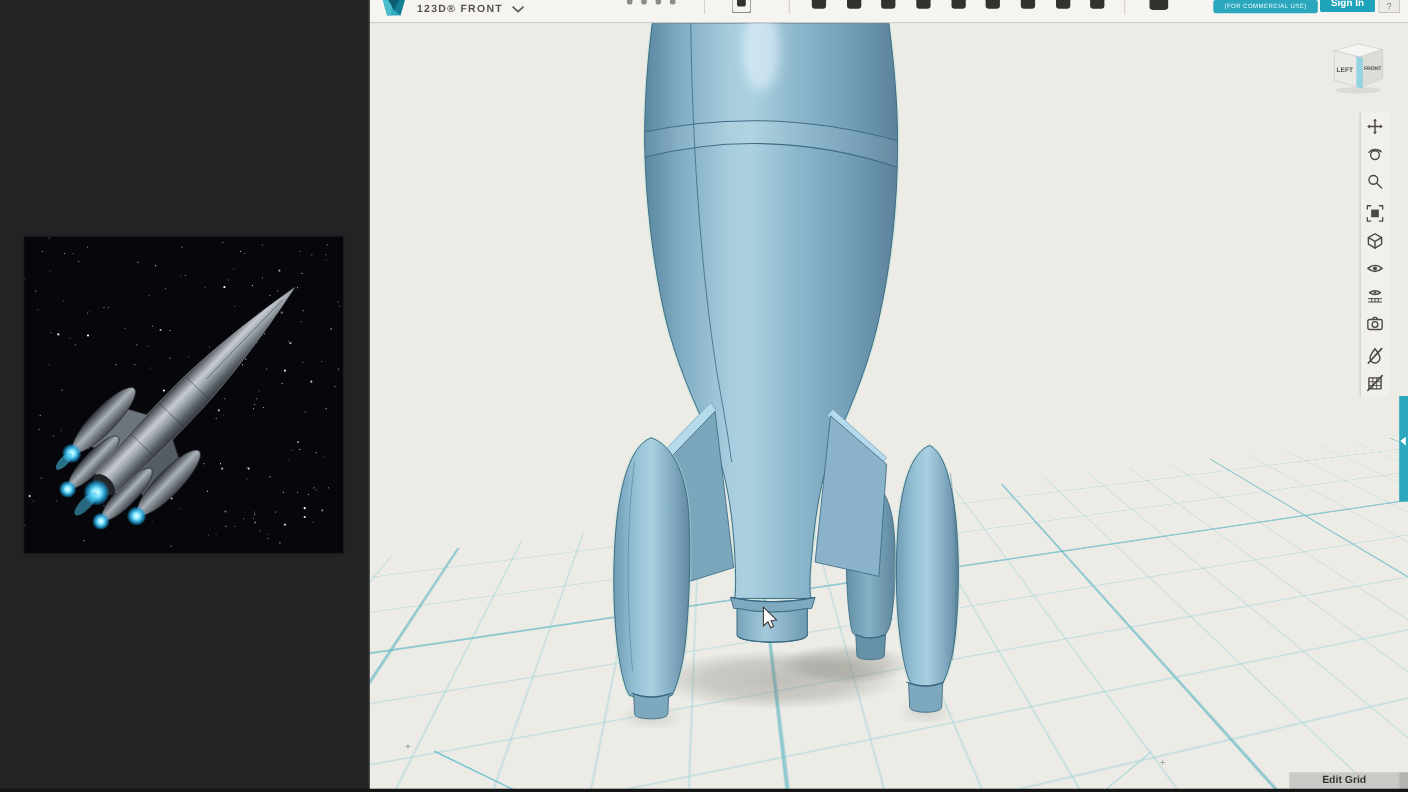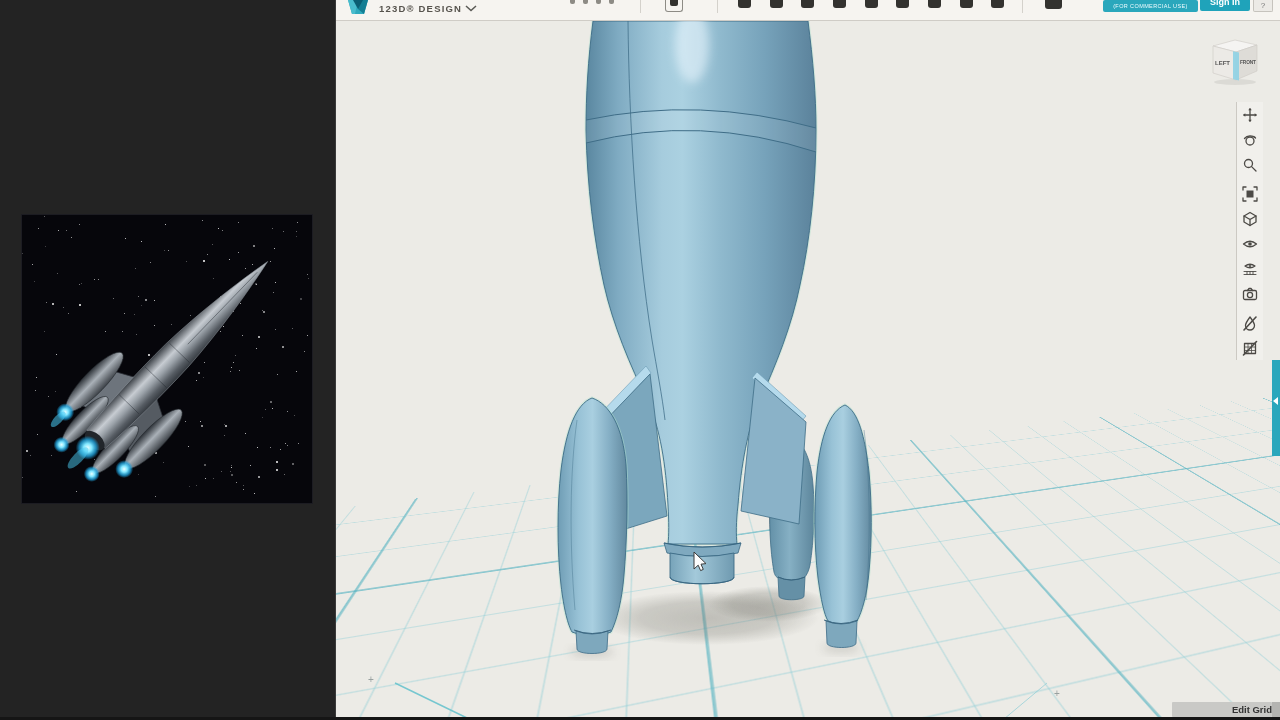--- a/index.html
+++ b/index.html
@@ -90,21 +90,21 @@
     z-index:45;cursor:pointer;
   }
   #flyout-arrow{
     position:absolute;left:1px;top:37px;width:0;height:0;
     border-top:4px solid transparent;border-bottom:4px solid transparent;
     border-right:5px solid #fff;
   }
   
   #edit-grid-btn{
     position:absolute;left:1172px;top:702px;width:100px;height:15px;background:#c9c9c6;
-    color:#333;font-size:9.5px;font-weight:bold;text-align:right;line-height:15px;
+    color:#333;font-size:9.5px;font-weight:bold;text-align:center;line-height:15px;
     z-index:46;cursor:pointer;border-radius:1px;
   }
   #edit-grid-stub{position:absolute;left:1272px;top:702px;width:8px;height:15px;background:#b4b4b1;z-index:46;}
   #bottom-strip{position:absolute;left:0;top:717px;width:1280px;height:3px;background:#151515;z-index:60;}
   text{font-family:"Liberation Sans",sans-serif;}
 </style>
 </head>
 <body>
 
 <div id="canvas-area">
@@ -452,21 +452,21 @@
   </div>
 </div>
 
 <div id="topbar">
   <svg id="logo-glyph" viewBox="0 0 26 15">
     <polygon points="3,0 23,0 19,14 7,14" fill="#2fa9bd"></polygon>
     <polygon points="3,0 13,0 10,14 7,14" fill="#49bccd"></polygon>
     <polygon points="13,0 23,0 19,14 13,9" fill="#147e93"></polygon>
     <polygon points="8,0 18,0 13,9" fill="#0b5d72"></polygon>
   </svg>
-  <span id="app-title">123D® DESIGN</span>
+  <span id="app-title">123D® FRONT</span>
   <svg id="title-chevron" viewBox="0 0 12 7">
     <path d="M1,1 L6,5.5 L11,1" fill="none" stroke="#5a5a55" stroke-width="1.5"></path>
   </svg>
 
   <span class="chip small" style="left:570px;"></span>
   <span class="chip small" style="left:583px;"></span>
   <span class="chip small" style="left:596px;"></span>
   <span class="chip small" style="left:609px;"></span>
   <span class="tb-sep" style="left:640px;"></span>
   <span class="chip boxed" style="left:665px;">

